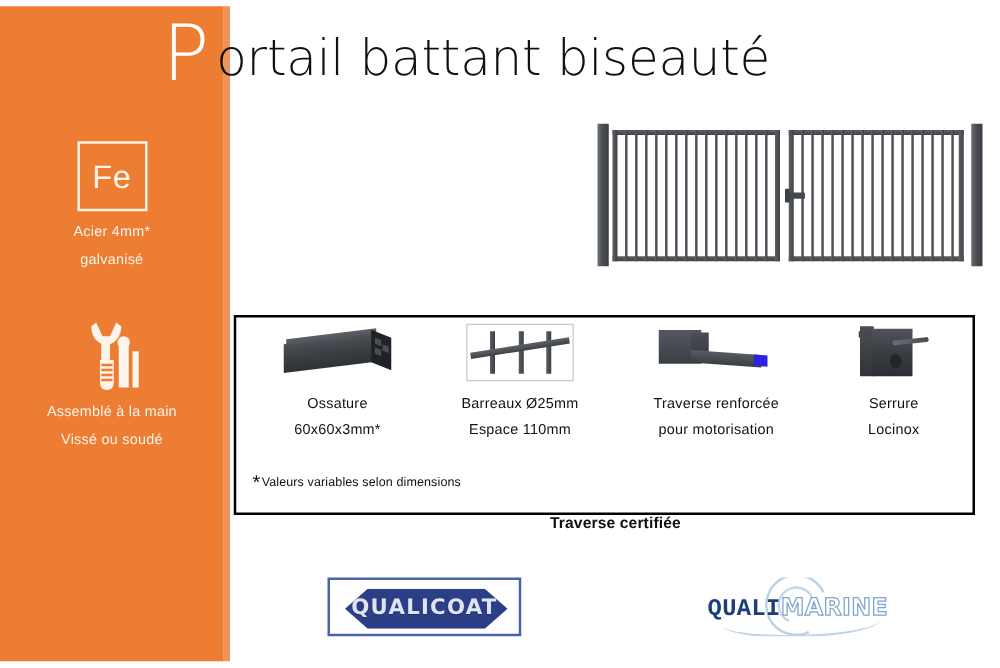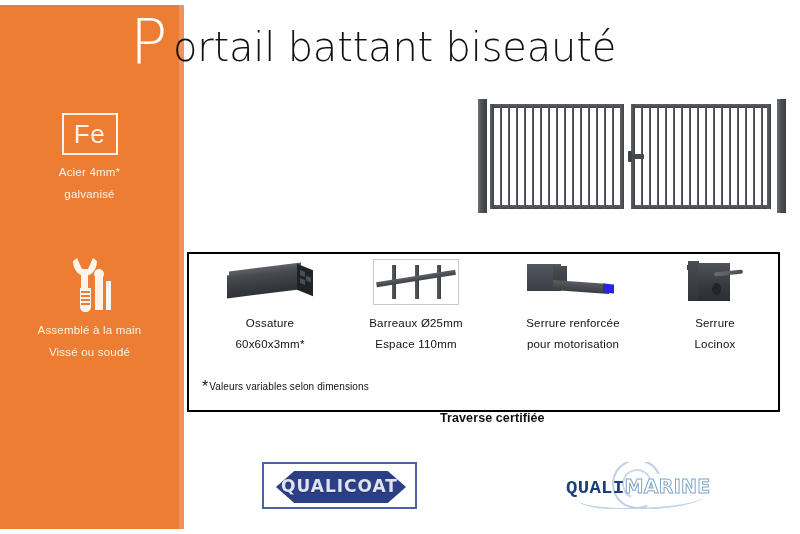--- a/index.html
+++ b/index.html
@@ -15,21 +15,21 @@
     position:absolute;left:0;top:5px;width:179px;height:524px;
     background:#ec7d32;
   }
   .sidebar-edge{
     position:absolute;left:179px;top:5px;width:5px;height:524px;
     background:#f0935a;
   }
   .side-block{position:absolute;width:179px;text-align:center;color:#fdf6ef;}
 
   .fe-box{
-    width:56px;height:42px;margin:0 auto;
+    width:56px;height:56px;margin:0 auto;
     border:2px solid #fdf2e8;box-sizing:border-box;
     display:flex;align-items:center;justify-content:center;
   }
   .fe-text{font-size:26px;letter-spacing:0.5px;color:#fdf2e8;line-height:1;}
   .side-label{font-size:11.5px;letter-spacing:.2px;margin-top:11px;color:#fdf3ea;}
   .side-label.second{margin-top:10px;}
 
   .icon-wrap{height:58px;display:flex;align-items:flex-end;justify-content:center;}
 
   
@@ -281,21 +281,21 @@
 
     <div class="comp" style="left:300px;width:168px;">
       <div class="comp-art">
         <div class="trav">
           <div class="trav-blk"></div>
           <div class="trav-blk2"></div>
           <div class="trav-arm"></div>
           <div class="trav-tip"></div>
         </div>
       </div>
-      <div class="comp-l1">Serrure renforcée</div>
+      <div class="comp-l1">Traverse renforcée</div>
       <div class="comp-l2">pour motorisation</div>
     </div>
 
     <div class="comp" style="left:466px;width:120px;">
       <div class="comp-art">
         <div class="lock">
           <div class="lock-nub"></div>
           <div class="lock-plate"></div>
           <div class="lock-body"></div>
           <div class="lock-cyl"></div>

